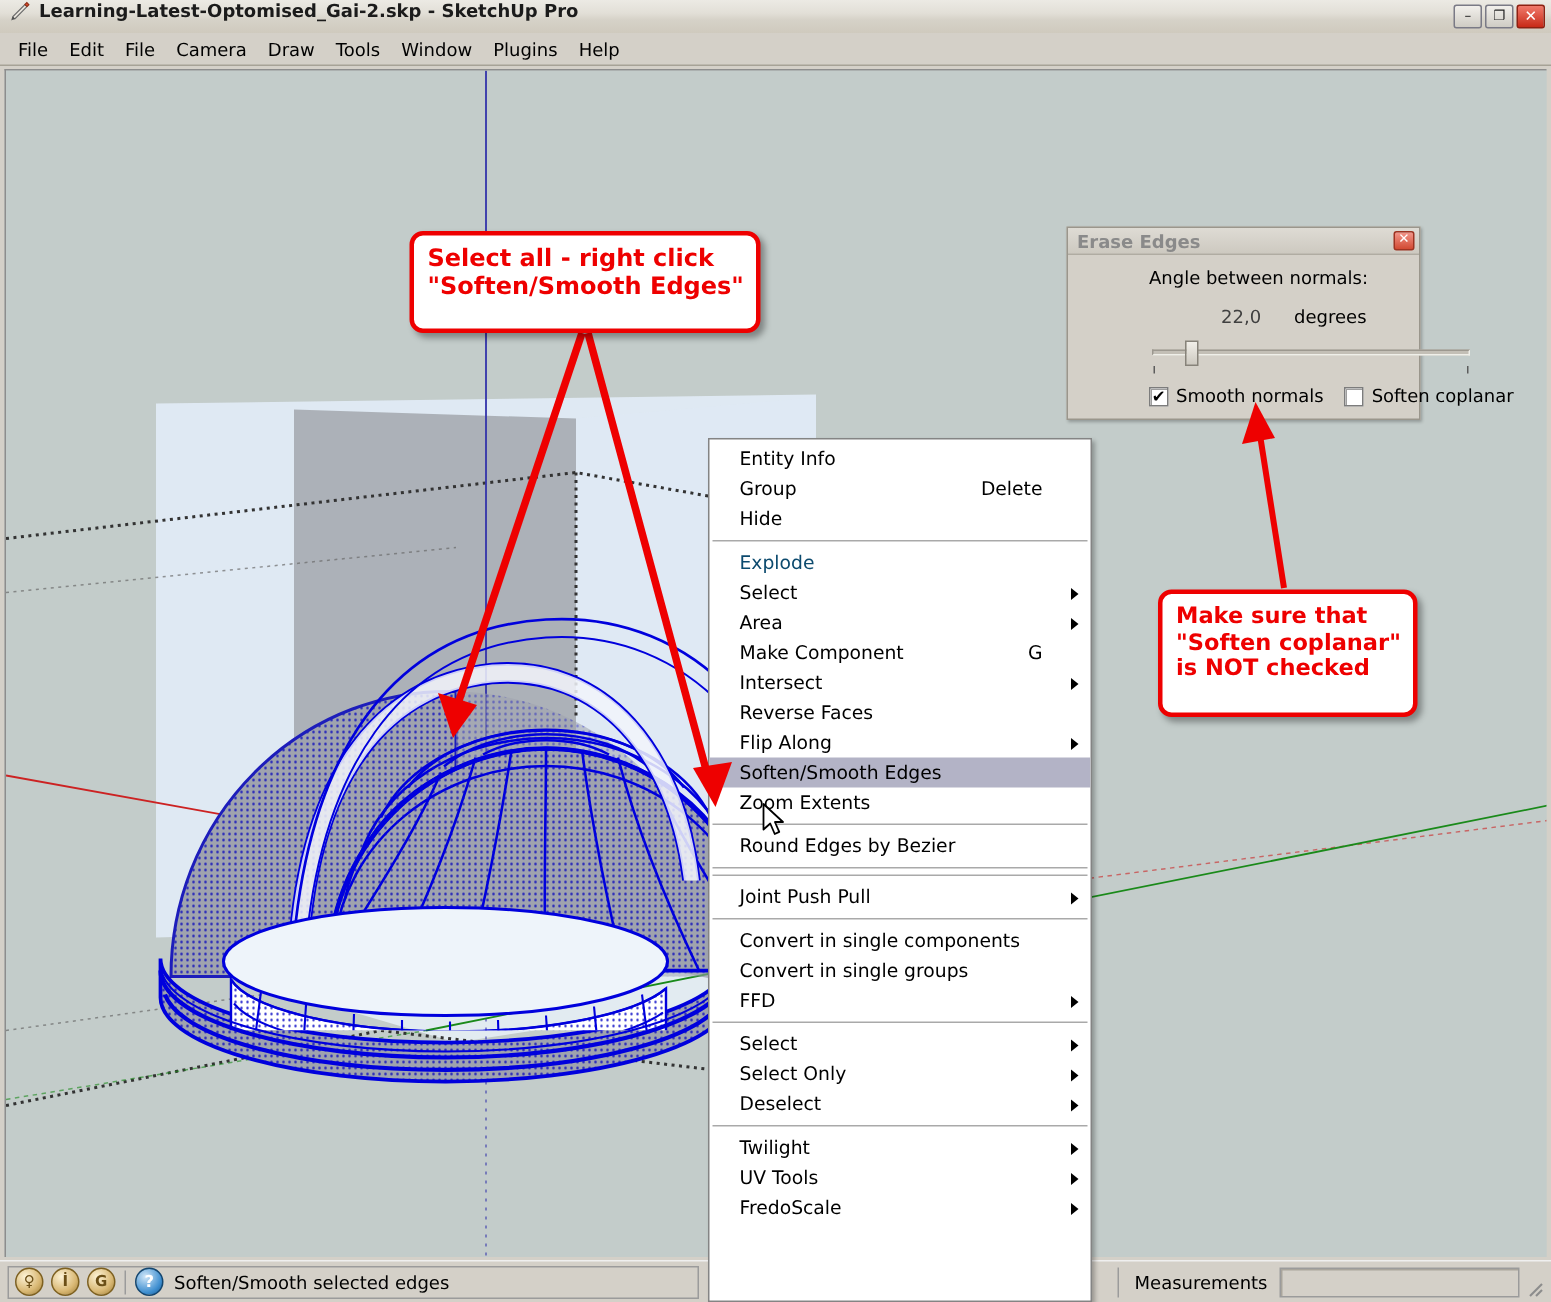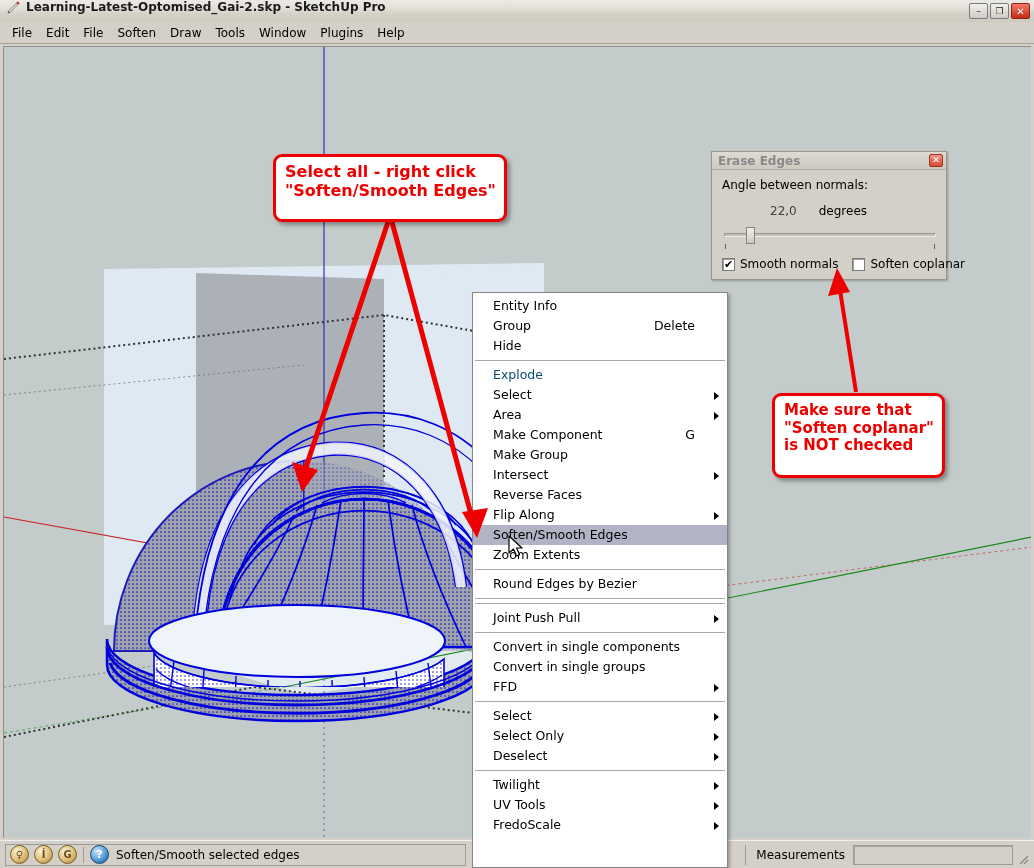--- a/index.html
+++ b/index.html
@@ -132,21 +132,21 @@
     position:relative;
   }
   #soften-dialog .dlg-title span{font-size:12px;font-weight:bold;color:#8a8a8a;}
   .dlg-close{
     position:absolute;right:3px;top:2px;width:14px;height:13px;
     background:linear-gradient(to bottom,#f2968a,#d24a33);
     border:1px solid #a3miss;border:1px solid #9e3322;border-radius:2px;
     color:#fff;font-size:9px;font-weight:bold;line-height:11px;text-align:center;
     box-sizing:border-box;
   }
-  .dlg-body{padding:8px 10px 0 10px;position:relative;}
+  .dlg-body{padding:8px 10px 0 10px;position:relative;margin-left:44px;}
   .dlg-label{font-size:12px;color:#000;}
   .angle-row{
     margin-top:12px;display:flex;align-items:baseline;justify-content:flex-start;
     padding-left:48px;
   }
   .angle-val{font-size:12px;color:#404040;}
   .angle-unit{font-size:12px;color:#000;margin-left:22px;}
   .slider-wrap{margin-top:9px;position:relative;height:20px;}
   .slider-track{
     position:absolute;left:2px;top:6px;width:212px;height:4px;
@@ -206,21 +206,21 @@
       <div class="win-btn">–</div>
       <div class="win-btn">❐</div>
       <div class="win-btn close">✕</div>
     </div>
   </div>
 
   <div id="menubar">
       <div class="mi">File</div>
       <div class="mi">Edit</div>
       <div class="mi">File</div>
-      <div class="mi">Soften</div>
+      <div class="mi">Camera</div>
       <div class="mi">Draw</div>
       <div class="mi">Tools</div>
       <div class="mi">Window</div>
       <div class="mi">Plugins</div>
       <div class="mi">Help</div>
     </div>
 
   <div id="viewport-frame">
     <svg id="viewport" viewBox="0 0 1028 792">
       <defs>
@@ -363,21 +363,20 @@
 
   <div id="ctxmenu">
       <div class="ctx-item"><span>Entity Info</span></div>
       <div class="ctx-item"><span>Group</span><span class="accel">Delete</span></div>
       <div class="ctx-item"><span>Hide</span></div>
       <div class="ctx-sep"></div>
       <div class="ctx-item disabled"><span>Explode</span></div>
       <div class="ctx-item"><span>Select</span><span class="arrow"></span></div>
       <div class="ctx-item"><span>Area</span><span class="arrow"></span></div>
       <div class="ctx-item"><span>Make Component</span><span class="accel">G</span></div>
-      <div class="ctx-item"><span>Make Group</span></div>
       <div class="ctx-item"><span>Intersect</span><span class="arrow"></span></div>
       <div class="ctx-item"><span>Reverse Faces</span></div>
       <div class="ctx-item"><span>Flip Along</span><span class="arrow"></span></div>
       <div class="ctx-item sel"><span>Soften/Smooth Edges</span></div>
       <div class="ctx-item"><span>Zoom Extents</span></div>
       <div class="ctx-sep"></div>
       <div class="ctx-item"><span>Round Edges by Bezier</span></div>
       <div class="ctx-sep"></div>
       <div class="ctx-sep"></div>
       <div class="ctx-item"><span>Joint Push Pull</span><span class="arrow"></span></div>

